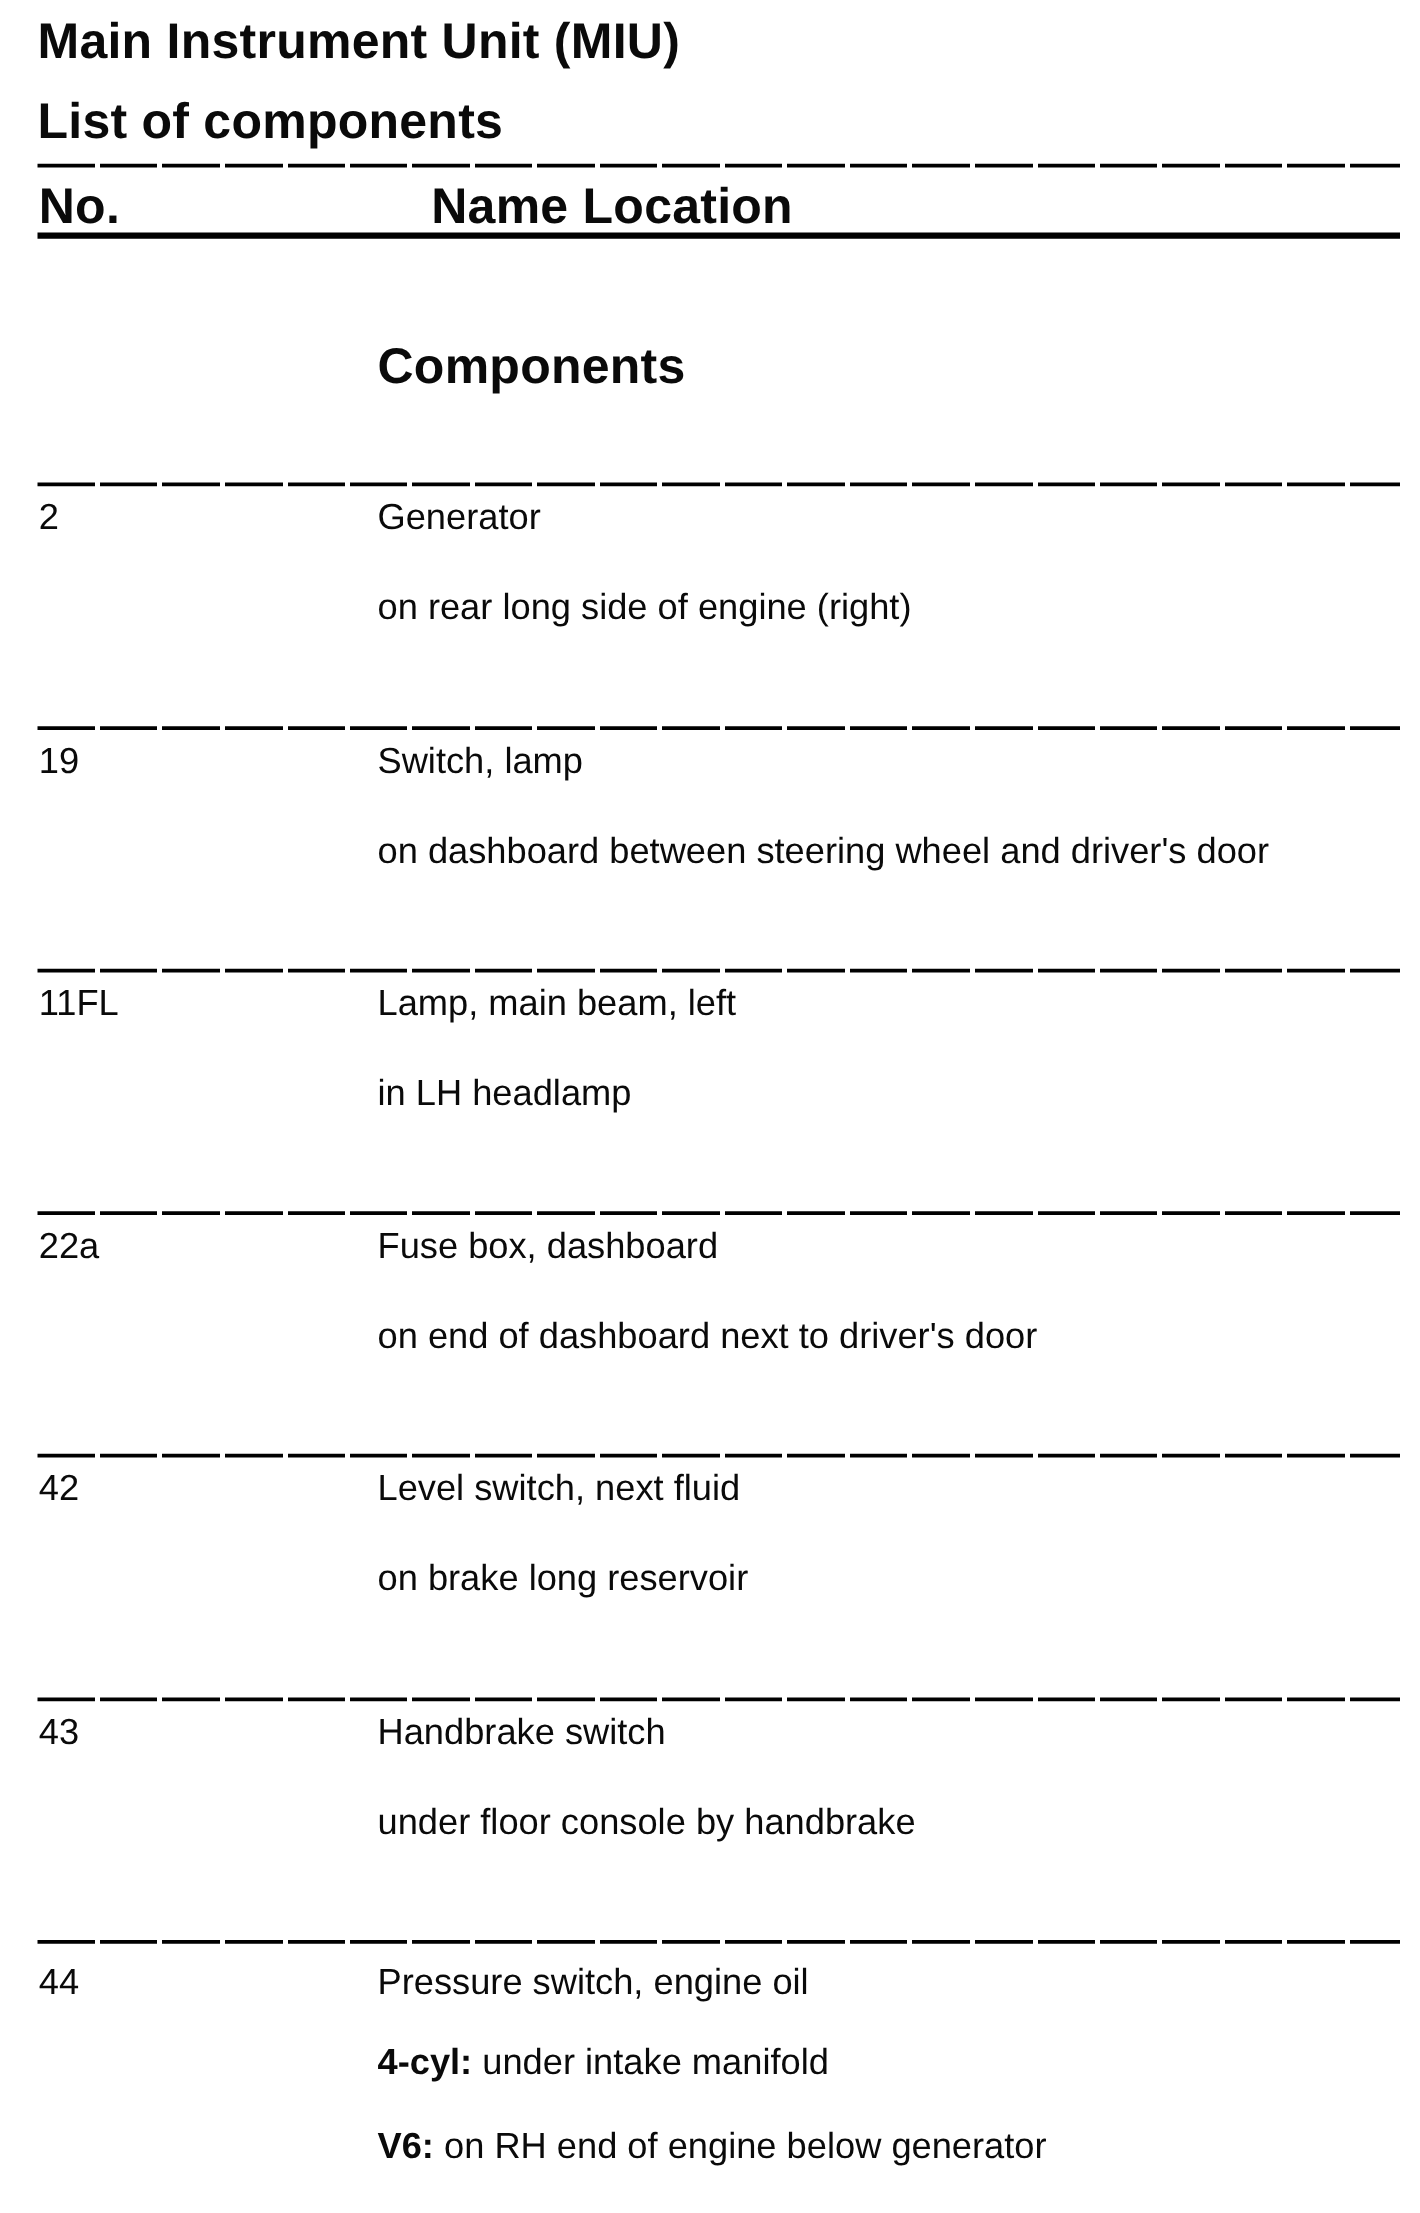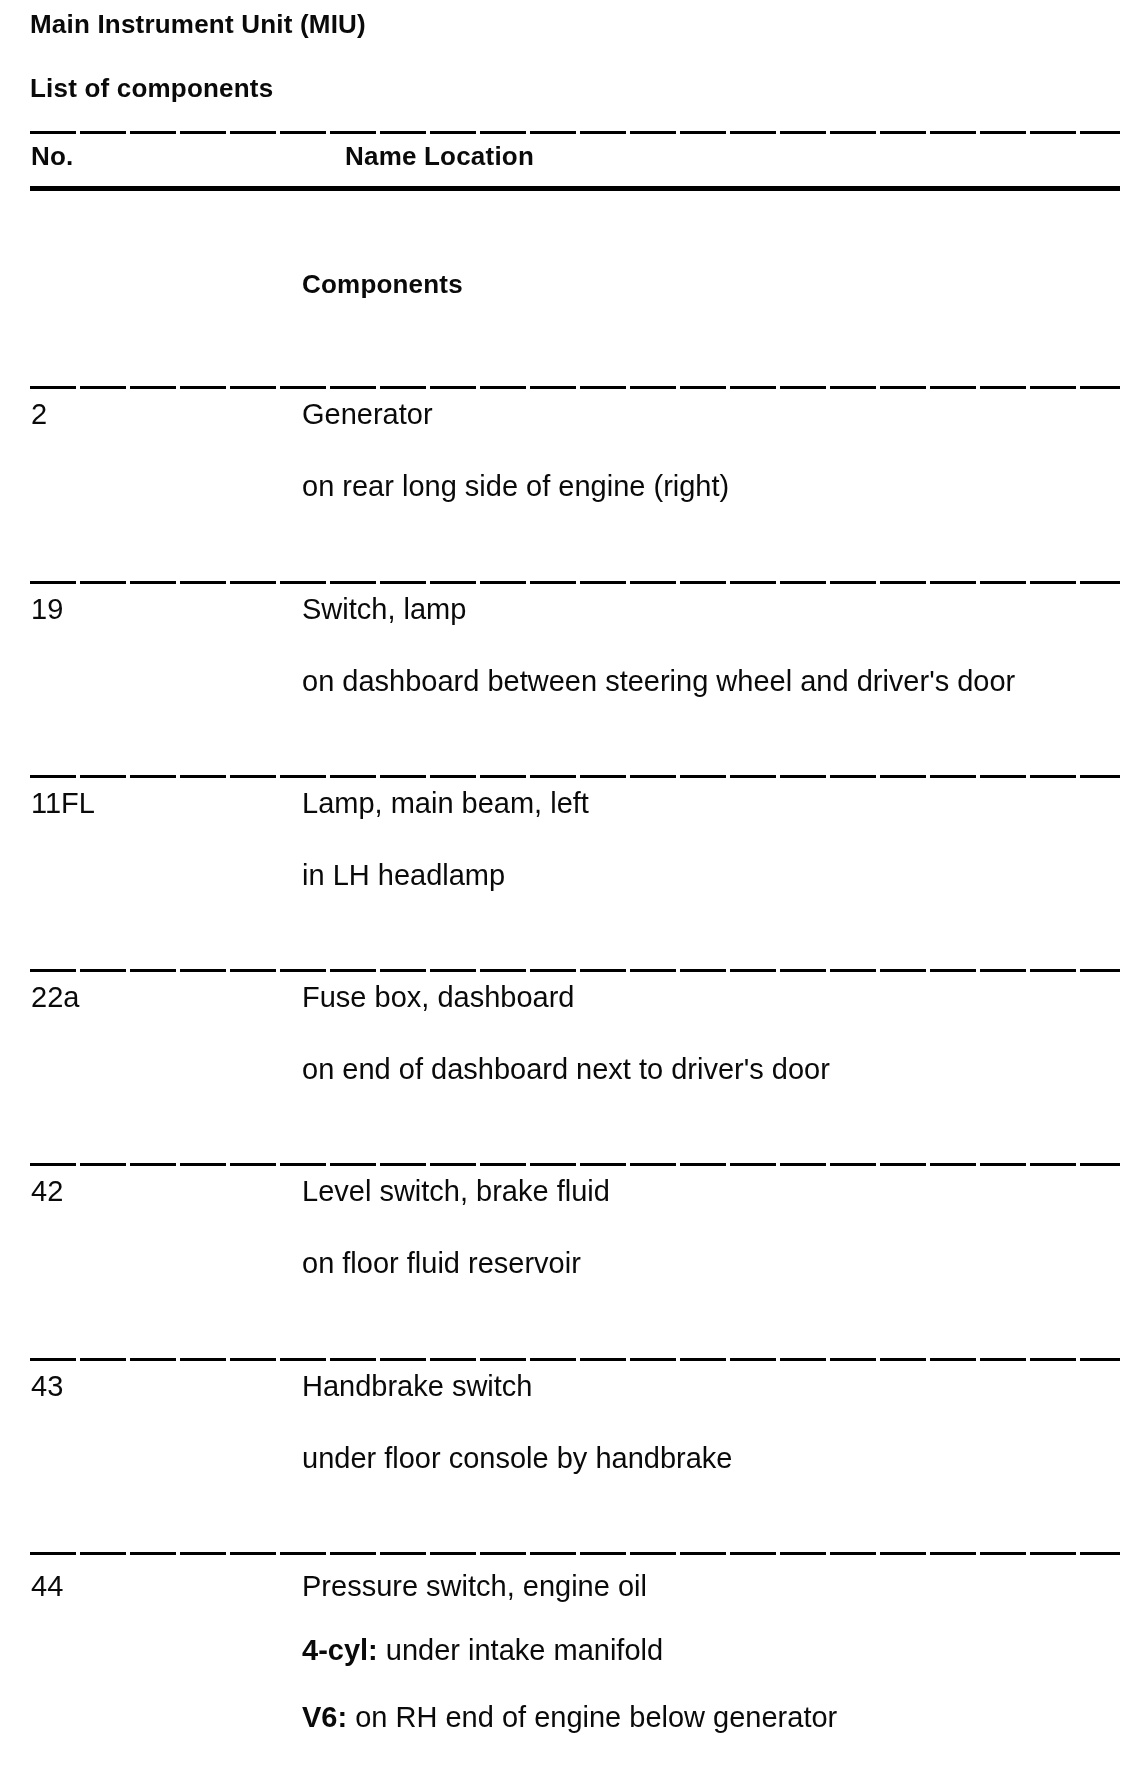--- a/index.html
+++ b/index.html
@@ -7,21 +7,21 @@
     position: relative;
     width: 1136px;
     height: 1770px;
     background: #ffffff;
     color: #0a0a0a;
     font-family: "Liberation Sans", sans-serif;
     overflow: hidden;
   }
   .bold { font-weight: 700; }
   .txt { position: absolute; white-space: nowrap; font-size: 29px; line-height: 1.15; }
-  .big  { font-size: 26px; letter-spacing: 0.2px; }
+  .big  { font-size: 40px; letter-spacing: 0.2px; }
 
   .title    { left: 30px;  top: 10px;  }
   .subtitle { left: 30px;  top: 60px; margin-top: 14px;  }
 
   .rule {
     position: absolute;
     left: 30px;
     width: 1090px;
     height: 3px;
     background: repeating-linear-gradient(90deg, #000 0 46px, rgba(0,0,0,0) 46px 50px);
@@ -90,22 +90,22 @@
   <div class="row r3">
     <div class="rule"></div>
     <div class="txt no">22a</div>
     <div class="txt name">Fuse box, dashboard</div>
     <div class="txt loc">on end of dashboard next to driver's door</div>
   </div>
 
   <div class="row r4">
     <div class="rule"></div>
     <div class="txt no">42</div>
-    <div class="txt name">Level switch, brake fluid</div>
-    <div class="txt loc">on floor fluid reservoir</div>
+    <div class="txt name">Level switch, next fluid</div>
+    <div class="txt loc">on brake long reservoir</div>
   </div>
 
   <div class="row r5">
     <div class="rule"></div>
     <div class="txt no">43</div>
     <div class="txt name">Handbrake switch</div>
     <div class="txt loc">under floor console by handbrake</div>
   </div>
 
   <div class="row r6">

